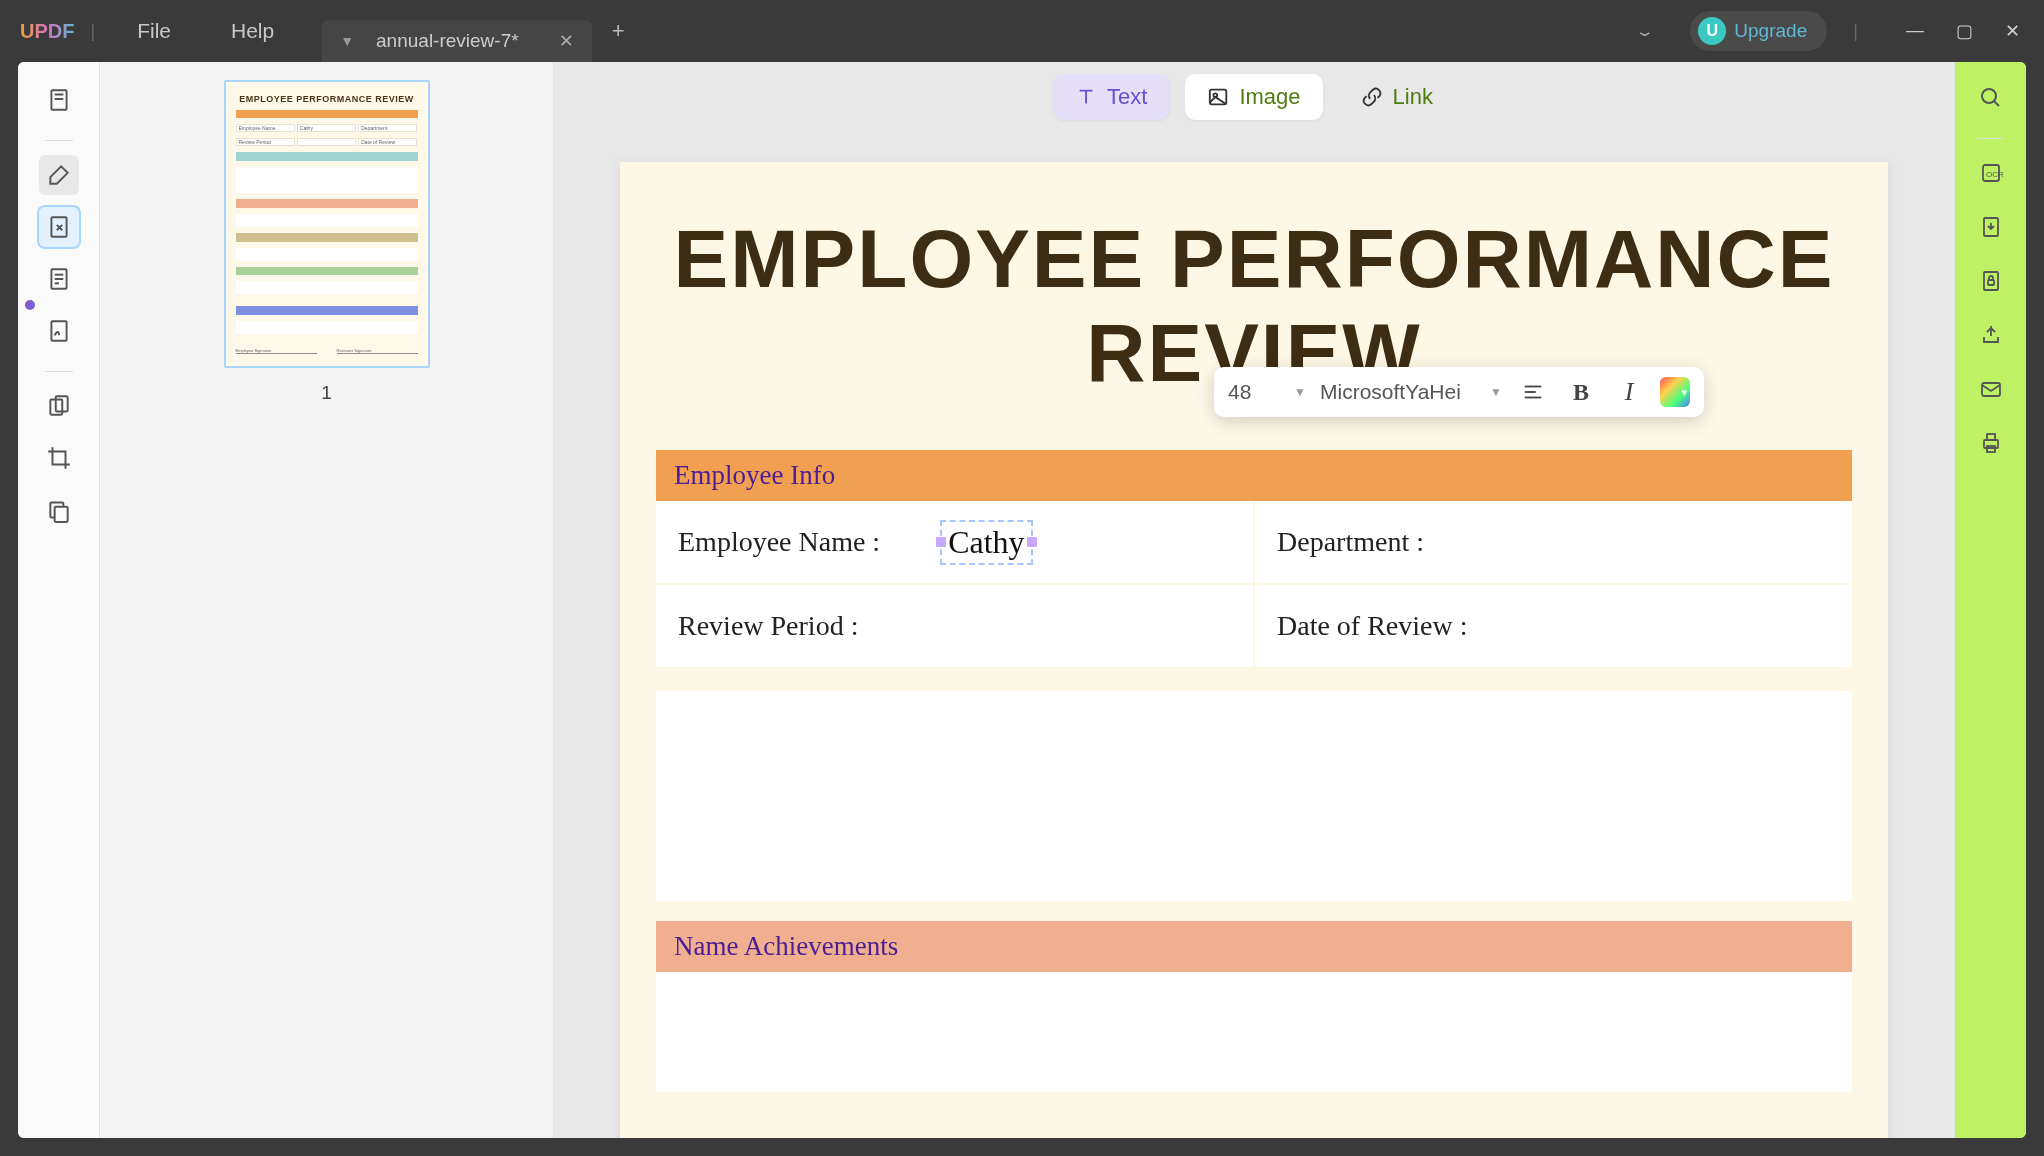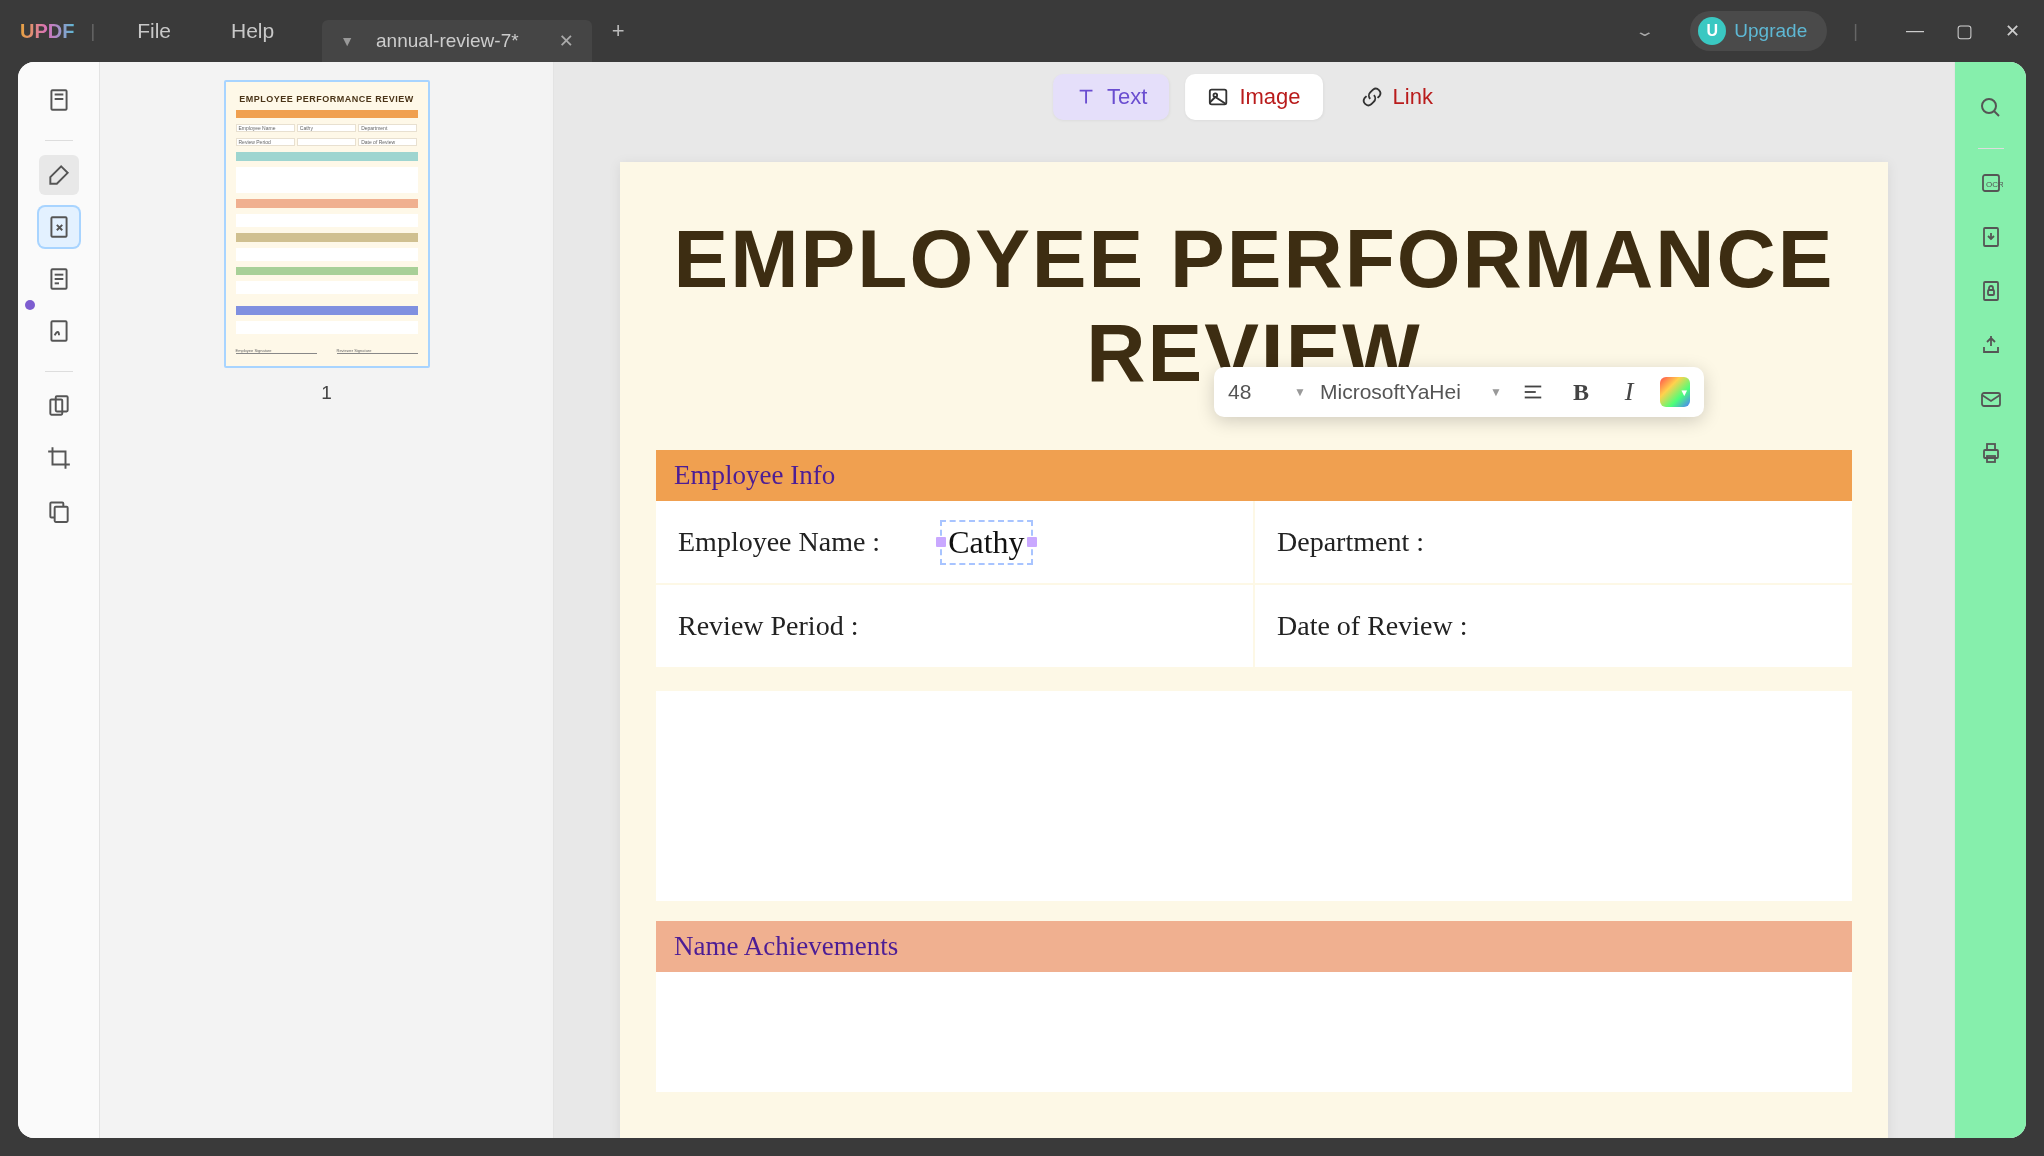--- a/index.html
+++ b/index.html
@@ -111,21 +111,21 @@
       display: flex;
       height: calc(100% - 62px);
       background: #3a3a3a;
       padding: 0 0 0 0;
     }
     
     
     .editor-wrap {
       flex: 1;
       background: #f0f0f0;
-      border-radius: 16px;
+      border-radius: 6px;
       margin: 0 18px 18px 18px;
       display: flex;
       overflow: hidden;
       position: relative;
     }
     
     
     .left-toolbar {
       width: 82px;
       background: #fafafa;
@@ -239,21 +239,21 @@
     }
     .mode-btn {
       display: flex;
       align-items: center;
       gap: 10px;
       padding: 10px 22px;
       border-radius: 10px;
       background: #fff;
       cursor: pointer;
       font-size: 22px;
-      color: #b91c1c;
+      color: #4d7c0f;
       box-shadow: 0 1px 3px rgba(0,0,0,0.05);
     }
     .mode-btn.active {
       background: #e5dffa;
       color: #6a4dd0;
     }
     .mode-btn svg { width: 22px; height: 22px; }
     .mode-btn.link-mode { background: transparent; box-shadow: none; }
     
     
@@ -380,26 +380,26 @@
       right: 3px;
       top: 50%;
       transform: translateY(-50%);
       color: #fff;
       font-size: 11px;
     }
     
     
     .right-rail {
       width: 72px;
-      background: #86efac;
+      background: #bef264;
       border-left: 1px solid #e3e3e3;
       display: flex;
       flex-direction: column;
       align-items: center;
-      padding-top: 28px;
+      padding-top: 18px;
     }
     .rr-btn {
       width: 36px;
       height: 36px;
       display: flex;
       align-items: center;
       justify-content: center;
       cursor: pointer;
       color: #555;
       margin-bottom: 18px;

